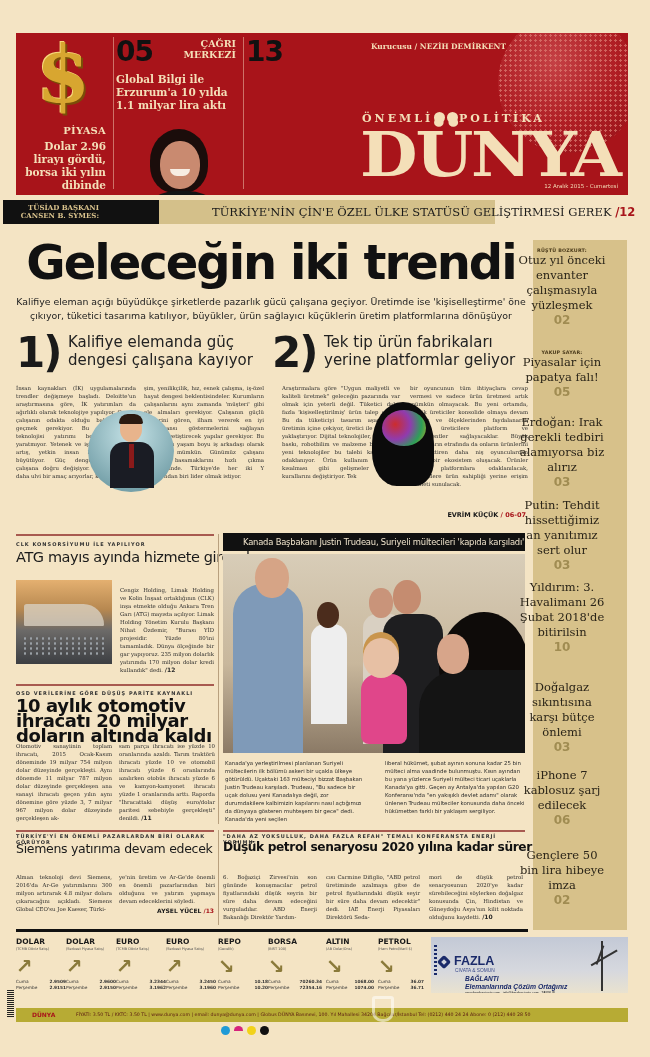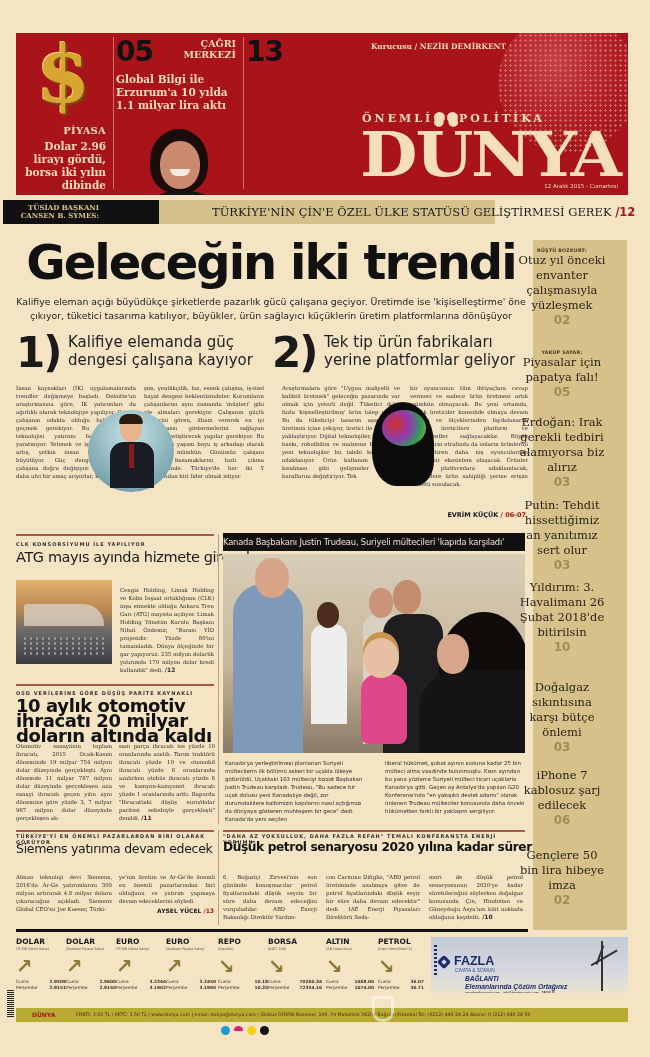--- a/index.html
+++ b/index.html
@@ -87,21 +87,21 @@
 
   
   .oto { position: absolute; left: 16px; top: 690px; width: 198px; }
   .oto .sec-kicker { position: absolute; left: 0; top: 0; }
   .oto .h { position: absolute; left: 0; top: 8px; width: 204px; font-family: "DejaVu Sans", sans-serif; font-weight: bold; font-size: 18px; line-height: 15px; letter-spacing: -.4px; color: #111; }
   .oto .colA { position: absolute; left: 0; top: 52px; width: 96px; }
   .oto .colB { position: absolute; left: 103px; top: 52px; width: 96px; }
 
   
   .trudeau { position: absolute; left: 223px; top: 533px; width: 302px; }
-  .tr-head { position: absolute; left: 0; top: 0; width: 302px; height: 18px; background: #111; color: #f0e4cc; font-family: "DejaVu Sans", sans-serif; font-size: 8.4px; padding: 4px 0; white-space: nowrap; letter-spacing: -.2px; }
+  .tr-head { position: absolute; left: 0; top: 0; width: 302px; height: 18px; background: #111; color: #f0e4cc; font-family: "DejaVu Sans", sans-serif; font-size: 8.4px; padding: 4px 20px; white-space: nowrap; letter-spacing: -.2px; }
   .tr-photo { position: absolute; left: 0; top: 21px; width: 302px; height: 199px; background: linear-gradient(180deg, #d8cdb8 0%, #c8b79c 55%, #8b7a66 100%); overflow: hidden; }
   .tr-photo .p1 { position: absolute; left: 10px; top: 30px; width: 70px; height: 169px; background: #7f9ab8; border-radius: 30px 30px 0 0; }
   .tr-photo .p1h { position: absolute; left: 32px; top: 4px; width: 34px; height: 40px; background: #d6a486; border-radius: 48%; }
   .tr-photo .p2 { position: absolute; left: 88px; top: 70px; width: 36px; height: 100px; background: #eeeeee; border-radius: 14px 14px 0 0; }
   .tr-photo .p2h { position: absolute; left: 94px; top: 48px; width: 22px; height: 26px; background: #4b2c1c; border-radius: 48%; }
   .tr-photo .p3 { position: absolute; left: 140px; top: 60px; width: 40px; height: 130px; background: #d9d0c2; border-radius: 14px 14px 0 0; }
   .tr-photo .p3h { position: absolute; left: 146px; top: 34px; width: 24px; height: 30px; background: #c9947a; border-radius: 48%; }
   .tr-photo .p4 { position: absolute; left: 160px; top: 60px; width: 60px; height: 139px; background: #1e1e20; border-radius: 20px 20px 0 0; }
   .tr-photo .p4h { position: absolute; left: 170px; top: 26px; width: 28px; height: 34px; background: #c58c70; border-radius: 48%; }
   .tr-photo .child { position: absolute; left: 138px; top: 120px; width: 46px; height: 70px; background: #e0468a; border-radius: 16px 16px 8px 8px; }

